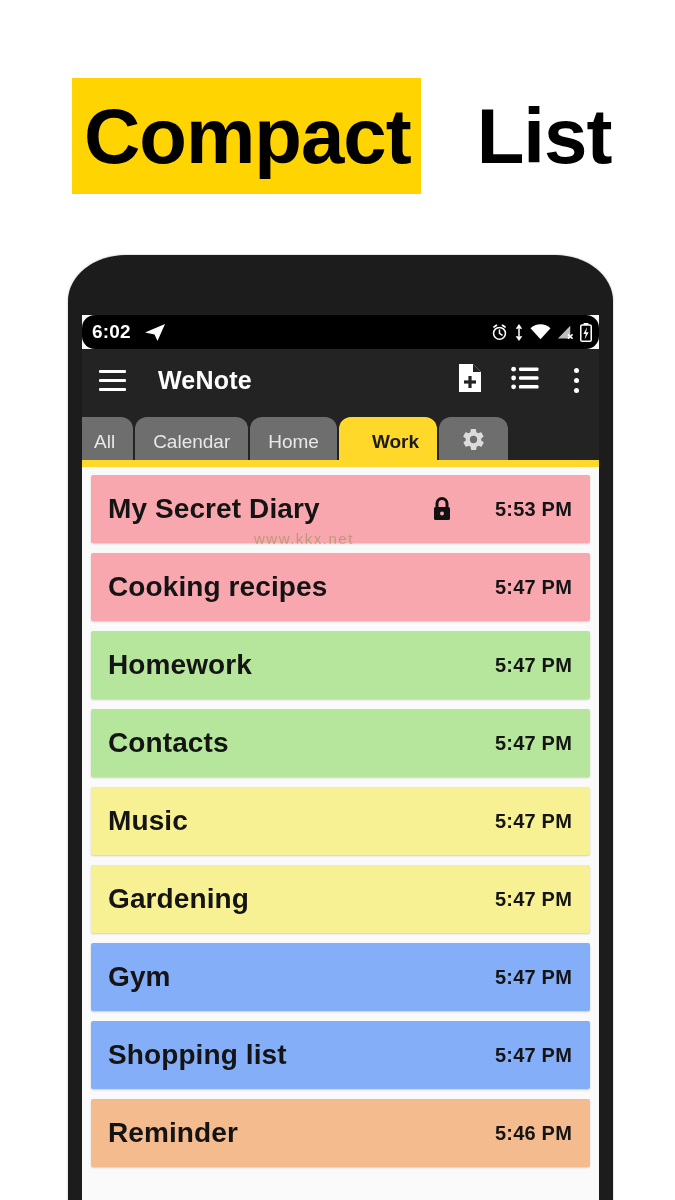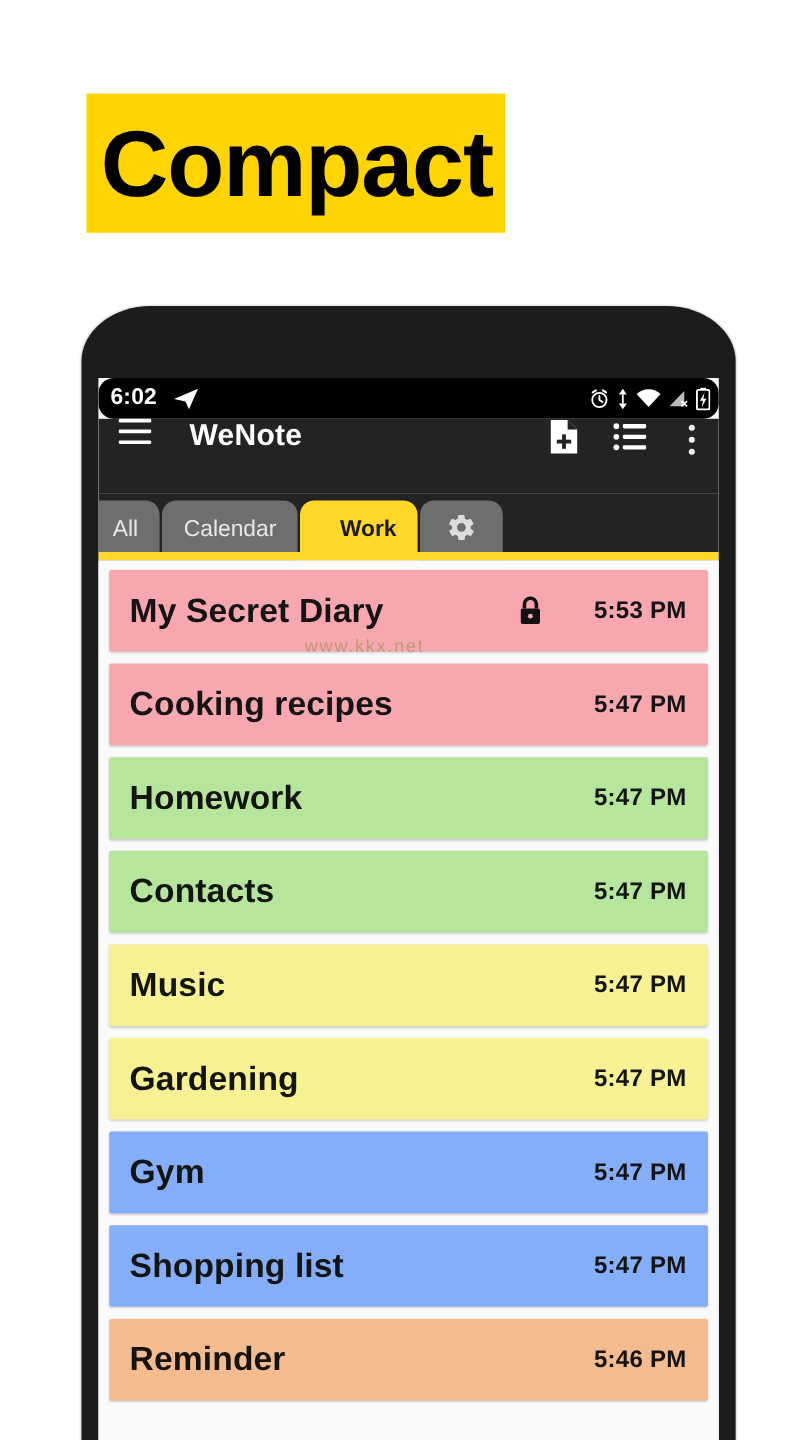--- a/index.html
+++ b/index.html
@@ -93,21 +93,21 @@
     align-items: center;
     gap: 6px;
   }
   .status-right-icons svg, .status-left-icons svg { display: block; }
 
   
   .appbar {
     height: 62px;
     background: #232323;
     display: flex;
-    align-items: flex-start;
+    align-items: center;
     padding: 0 14px 0 17px;
     box-sizing: border-box;
   }
   .appbar-title {
     color: #ffffff;
     font-size: 25px;
     font-weight: 700;
     margin-left: 32px;
     letter-spacing: 0.2px;
   }
@@ -250,20 +250,21 @@
     color: #4d7c0f;
     letter-spacing: 1.5px;
     line-height: 20px;
   }
 </style>
 </head>
 <body>
 
 <div class="headline">
   <span class="headline-hl">Compact</span>
+  <span class="headline-plain">List</span>
 </div>
 
 <div class="phone">
   <div class="screen">
 
     <div class="statusbar">
       <span class="status-time">6:02</span>
       <span class="status-left-icons">
         <svg width="22" height="19" viewBox="0 0 22 19">
             <path d="M1 9.5 L21 1 L13.5 18 L10.5 11.5 Z" fill="#ffffff"></path>
@@ -341,20 +342,23 @@
       </span>
     </div>
 
     <div class="tabbar">
       <div class="tab tab-all">
         <span>All</span>
       </div>
       <div class="tab">
         <span>Calendar</span>
       </div>
+      <div class="tab">
+        <span>Home</span>
+      </div>
       <div class="tab active">
         <span>Work</span>
       </div>
       <div class="tab tab-gear">
         <span>
           <svg width="25" height="25" viewBox="0 0 24 24">
             <path fill="#dcdcdc" d="M19.4 13a7.6 7.6 0 0 0 0-2l2.1-1.6a.5.5 0 0 0 .1-.6l-2-3.5a.5.5 0 0 0-.6-.2l-2.5 1a7.4 7.4 0 0 0-1.7-1L14.4 2.4a.5.5 0 0 0-.5-.4h-4a.5.5 0 0 0-.5.4L9 5.1a7.4 7.4 0 0 0-1.7 1l-2.5-1a.5.5 0 0 0-.6.2l-2 3.5a.5.5 0 0 0 .1.6L4.6 11a7.6 7.6 0 0 0 0 2l-2.1 1.6a.5.5 0 0 0-.1.6l2 3.5a.5.5 0 0 0 .6.2l2.5-1a7.4 7.4 0 0 0 1.7 1l.4 2.7a.5.5 0 0 0 .5.4h4a.5.5 0 0 0 .5-.4l.4-2.7a7.4 7.4 0 0 0 1.7-1l2.5 1a.5.5 0 0 0 .6-.2l2-3.5a.5.5 0 0 0-.1-.6zM12 15.5A3.5 3.5 0 1 1 15.5 12 3.5 3.5 0 0 1 12 15.5z"></path>
           </svg>
         </span>
       </div>

